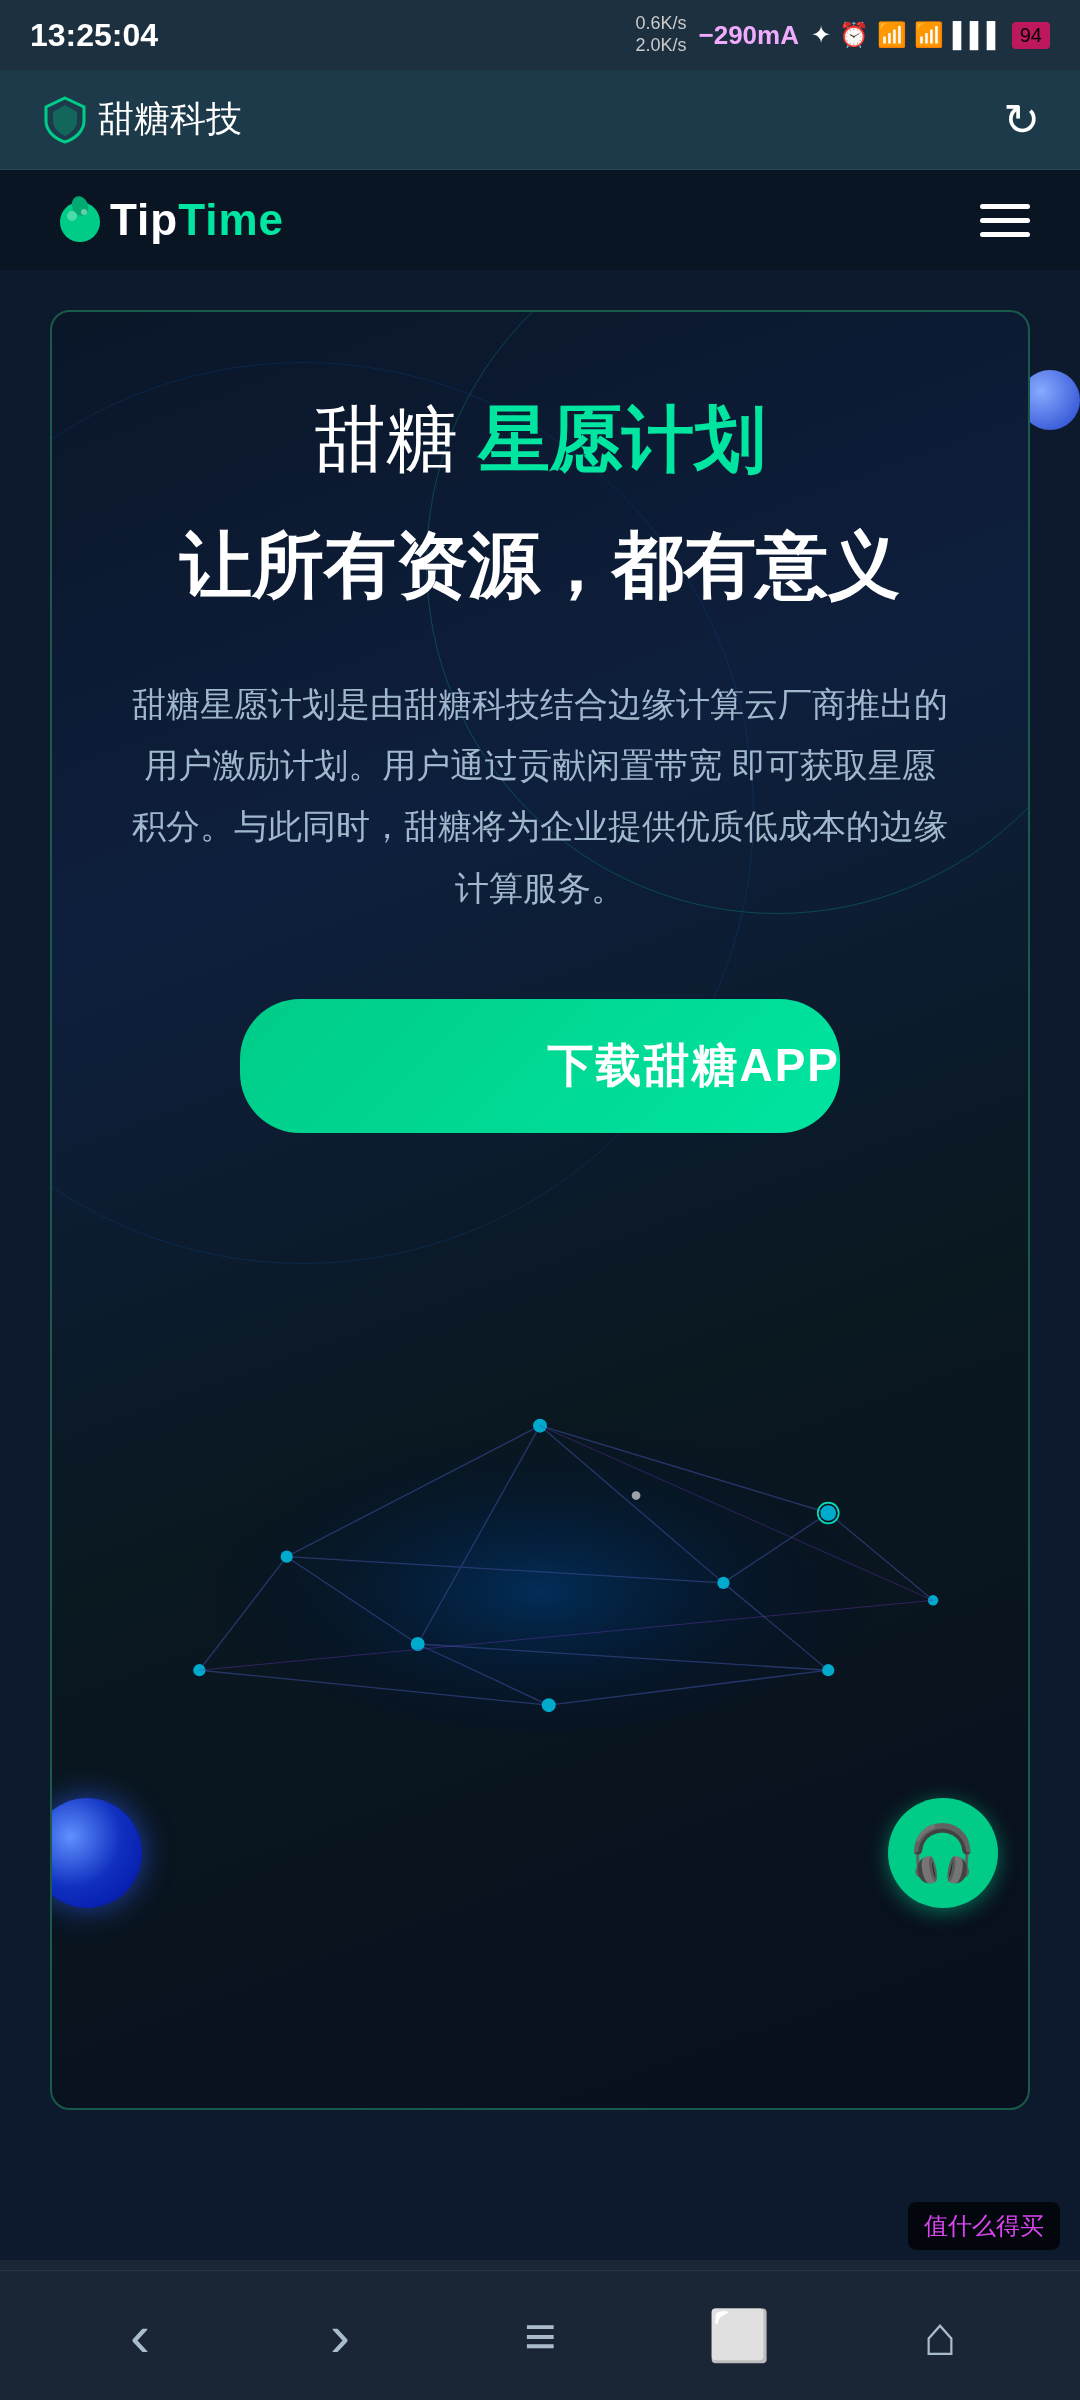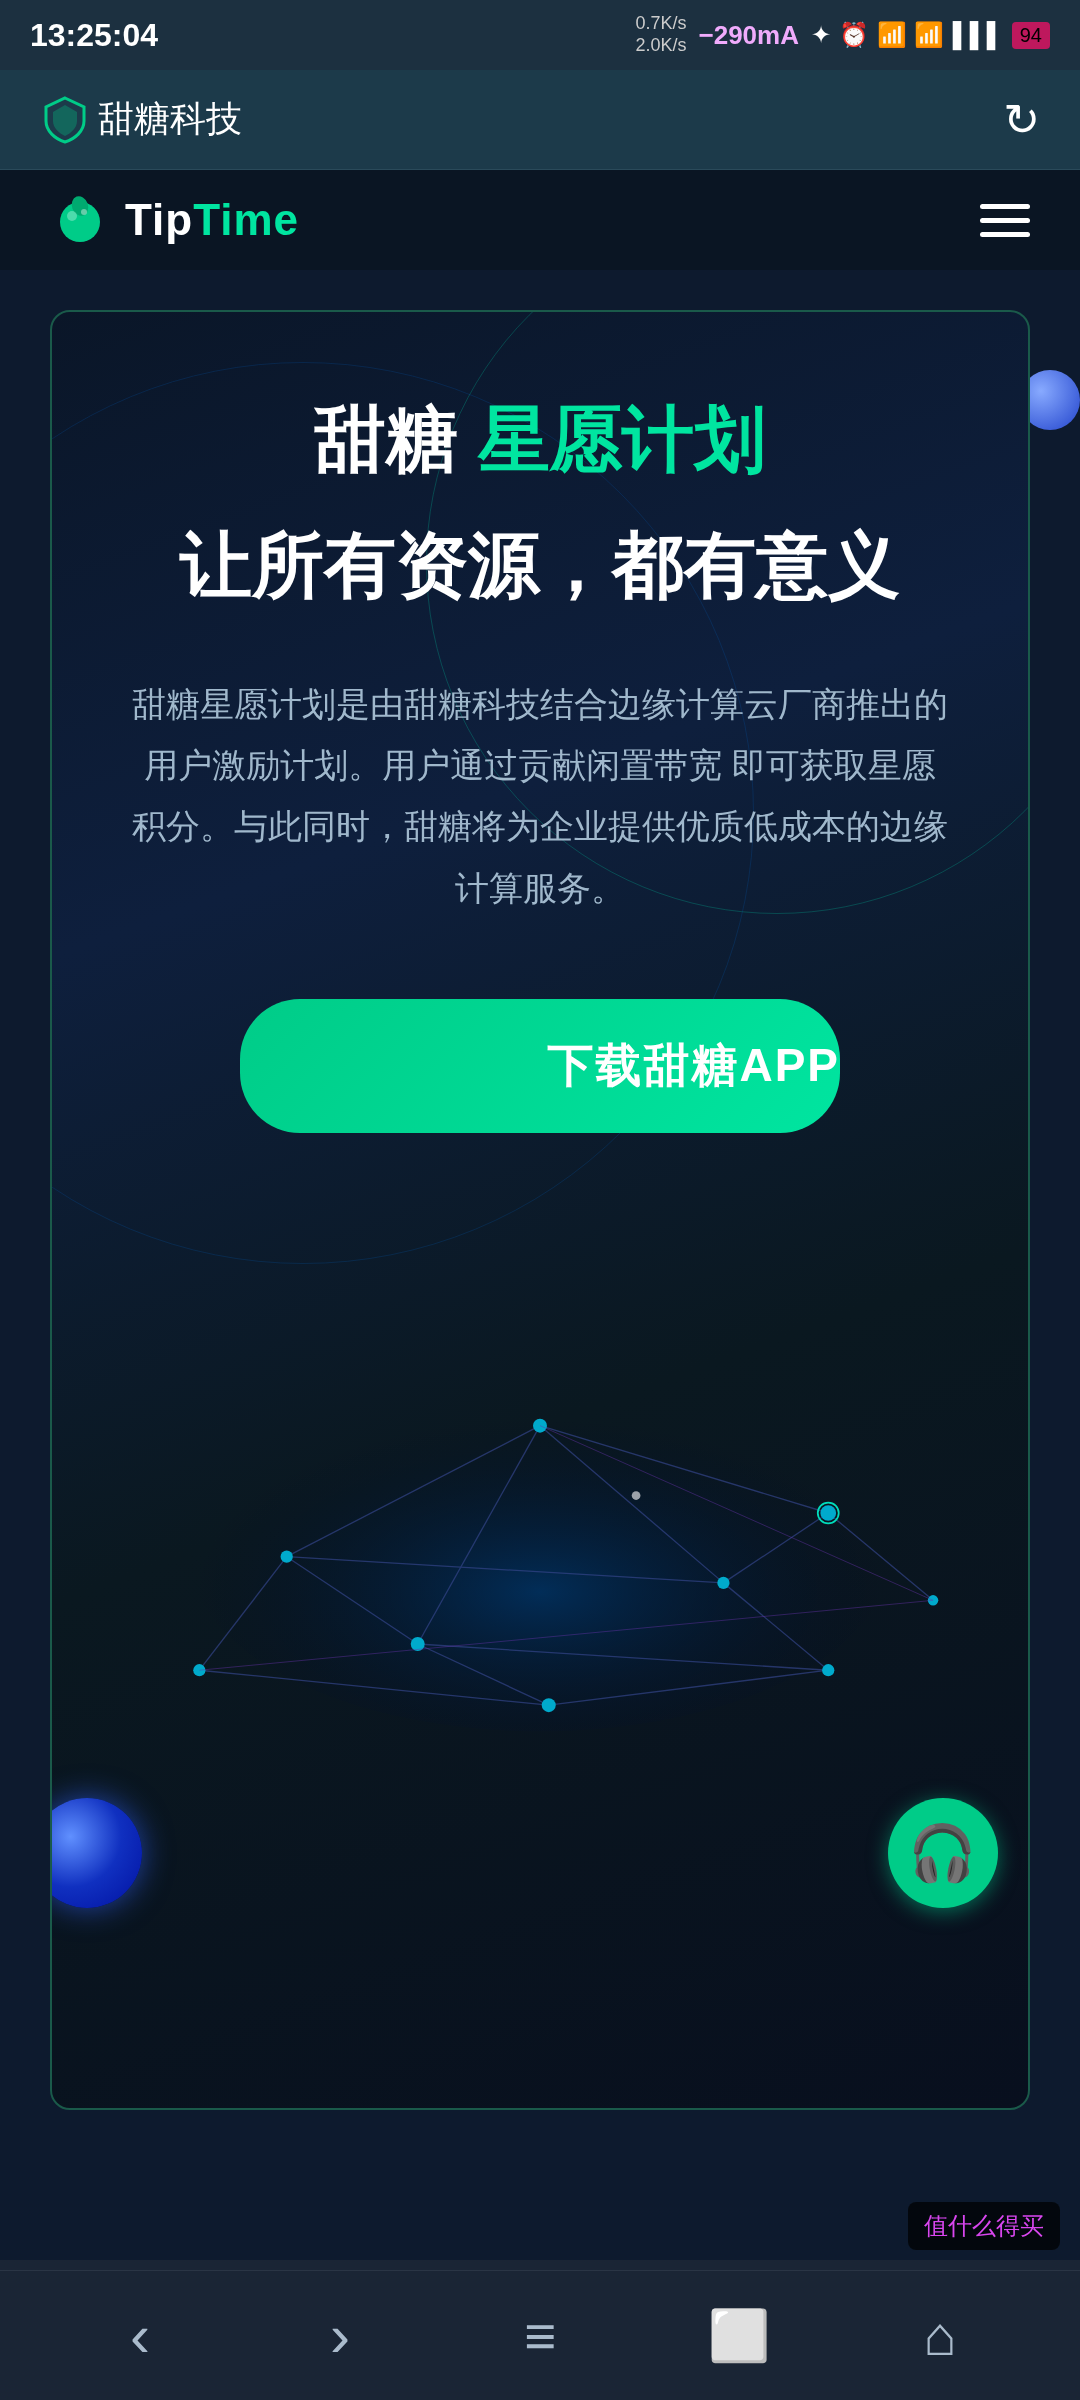--- a/index.html
+++ b/index.html
@@ -116,21 +116,20 @@
       background: rgba(10, 20, 35, 0.95);
       display: flex;
       align-items: center;
       justify-content: space-between;
       padding: 0 50px;
     }
 
     .logo-area {
       display: flex;
       align-items: center;
-      gap: 15px;
     }
 
     .logo-icon {
       width: 60px;
       height: 60px;
     }
 
     .logo-text {
       font-size: 44px;
       font-weight: 700;
@@ -203,21 +202,21 @@
       justify-content: center;
       gap: 20px;
       margin-bottom: 30px;
       position: relative;
       z-index: 2;
     }
 
     .hero-title-plain {
       color: #ffffff;
       font-size: 72px;
-      font-weight: 700;
+      font-weight: 400;
     }
 
     .hero-title-green {
       color: #00e5a0;
       font-size: 72px;
       font-weight: 700;
     }
 
     .hero-subtitle {
       color: #ffffff;
@@ -367,21 +366,21 @@
       border-radius: 8px;
     }
   </style>
 </head>
 <body>
 
 <div class="status-bar">
   <span class="status-time">13:25:04</span>
   <div class="status-right">
     <div class="status-network">
-      <div>0.7K/s</div>
+      <div>0.6K/s</div>
       <div>2.0K/s</div>
     </div>
     <span class="status-ampere">−290mA</span>
     <div class="status-icons">
       <span>✦</span>
       <span>⏰</span>
       <span>📶</span>
       <span>📶</span>
       <span>▌▌▌</span>
       <div class="battery-icon">94</div>

